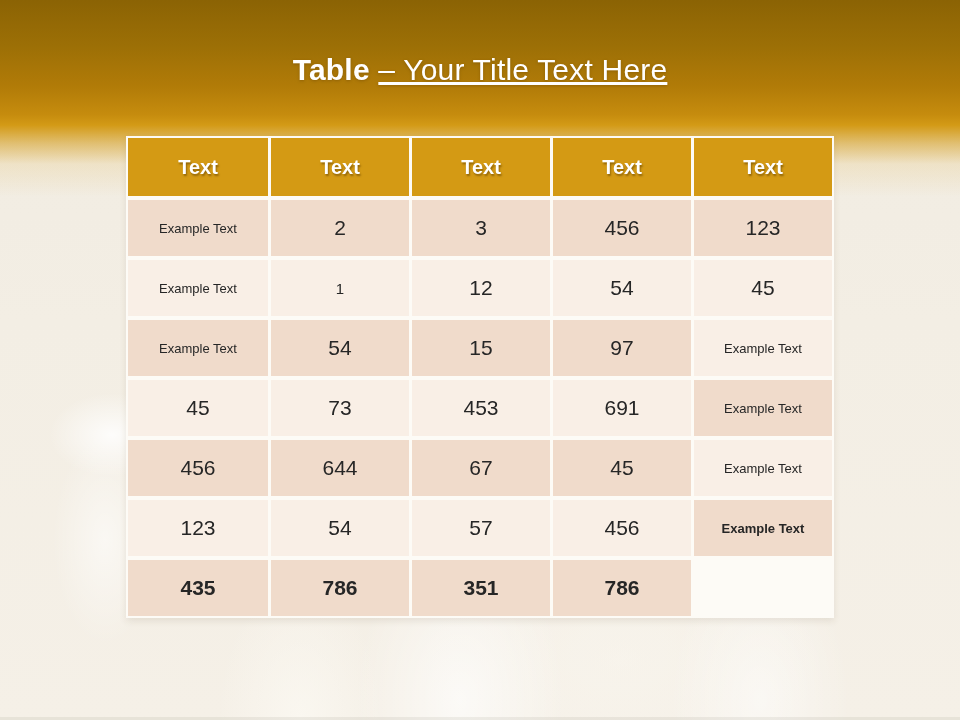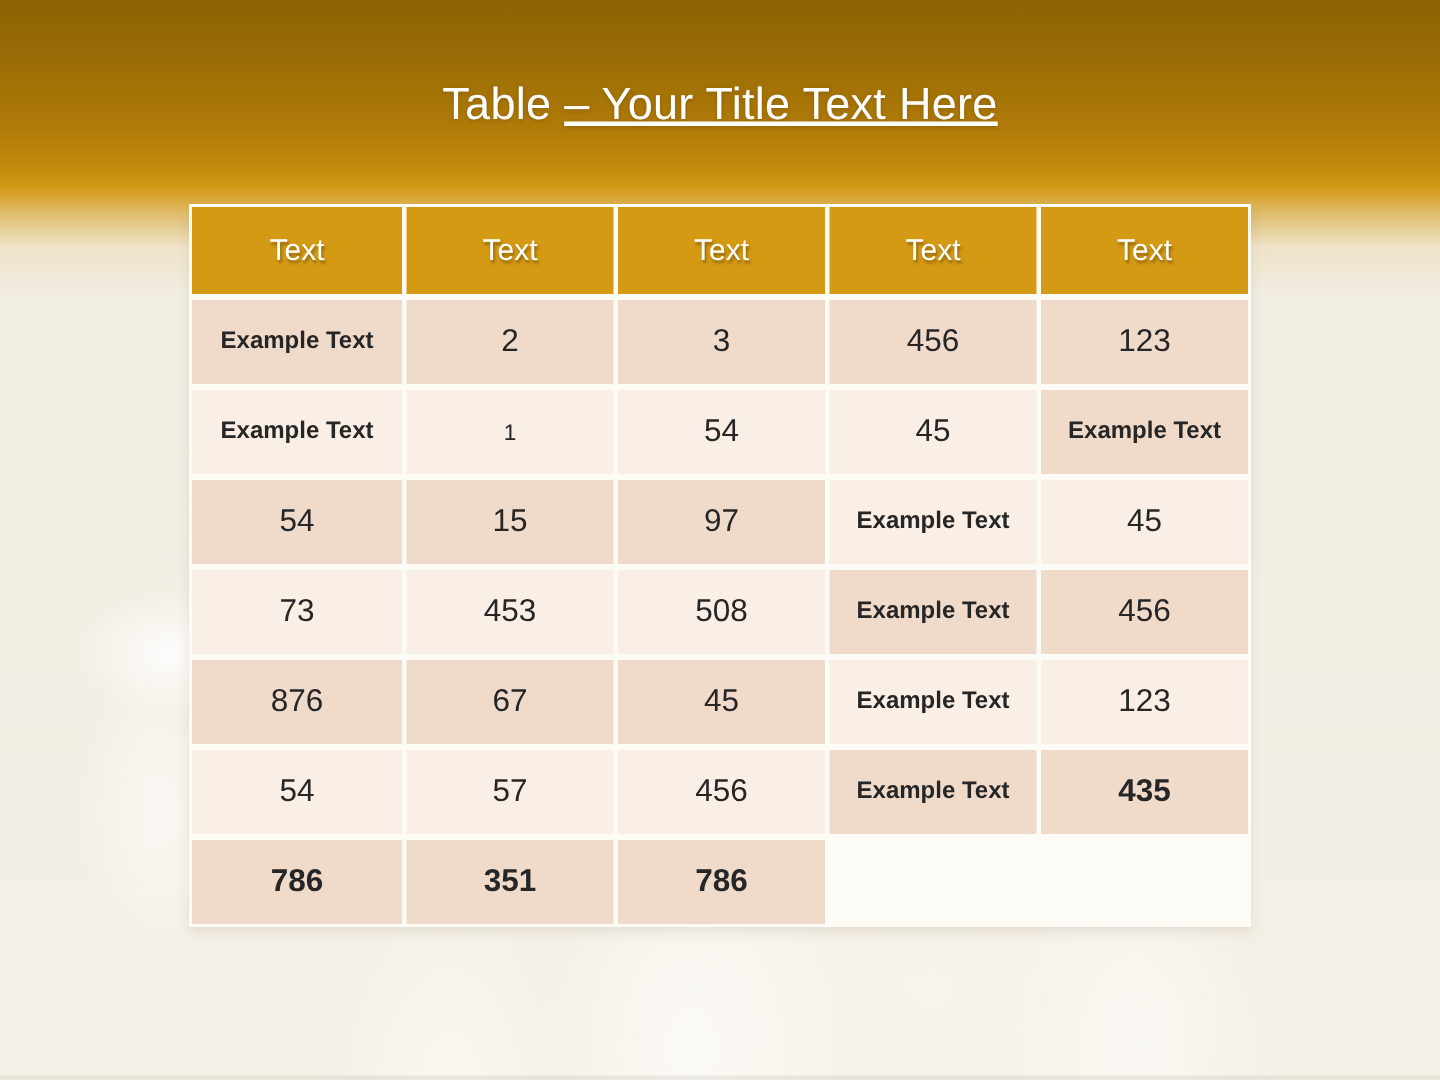--- a/index.html
+++ b/index.html
@@ -44,47 +44,47 @@
 
   .slide-title {
     position: absolute; top: 53px; left: 0; width: 960px;
     text-align: center;
     color: var(--title-color);
     font-size: 30px;
     letter-spacing: 0.2px;
     text-shadow: 0 1px 3px rgba(90,55,0,0.35);
     white-space: nowrap;
   }
-  .slide-title .t-bold { font-weight: normal; text-align: center; }
+  .slide-title .t-bold { font-weight: bold; text-align: center; }
   .slide-title .t-rest { font-weight: normal; text-decoration: underline; }
 
   
   .data-table {
     position: absolute; left: 126px; top: 136px;
     display: grid;
     grid-template-columns: 140px 138px 138px 138px 138px;
     column-gap: 3px; row-gap: 4px;
     padding: 2px;
     background: var(--grid-line);
     box-shadow: 0 3px 7px rgba(80,60,30,0.10);
   }
   .cell {
     display: flex; align-items: center; justify-content: center;
     color: var(--cell-text);
   }
   .cell.th {
     height: 58px;
     background: var(--header-fill);
     color: #FFFFFF;
-    font-weight: normal;
+    font-weight: bold;
     font-size: 20px;
     text-shadow: 1px 2px 2px rgba(108,72,2,0.65);
   }
   .cell.td { height: 56px; font-size: 21px; }
-  .cell.td.label { font-size: 16px; font-weight: bold; }
+  .cell.td.label { font-size: 13px; }
   .row-dark  { background: var(--row-dark); }
   .row-light { background: var(--row-light); }
   .cell.small { font-size: 15px; }
   .row-bold .cell, .cell.row-bold { font-weight: bold; }
 </style>
 </head>
 <body>
 
 <div class="slide-bg"></div>
 
@@ -101,34 +101,35 @@
     <div class="cell th">Text</div>
     <div class="cell th">Text</div>
     <div class="cell th">Text</div>
     <div class="cell td row-dark label">Example Text</div>
     <div class="cell td row-dark">2</div>
     <div class="cell td row-dark">3</div>
     <div class="cell td row-dark">456</div>
     <div class="cell td row-dark">123</div>
     <div class="cell td row-light label">Example Text</div>
     <div class="cell td row-light small">1</div>
+    <div class="cell td row-light">12</div>
     <div class="cell td row-light">54</div>
     <div class="cell td row-light">45</div>
     <div class="cell td row-dark label">Example Text</div>
     <div class="cell td row-dark">54</div>
     <div class="cell td row-dark">15</div>
     <div class="cell td row-dark">97</div>
     <div class="cell td row-light label">Example Text</div>
     <div class="cell td row-light">45</div>
     <div class="cell td row-light">73</div>
     <div class="cell td row-light">453</div>
-    <div class="cell td row-light">508</div>
+    <div class="cell td row-light">691</div>
     <div class="cell td row-dark label">Example Text</div>
     <div class="cell td row-dark">456</div>
-    <div class="cell td row-dark">876</div>
+    <div class="cell td row-dark">644</div>
     <div class="cell td row-dark">67</div>
     <div class="cell td row-dark">45</div>
     <div class="cell td row-light label">Example Text</div>
     <div class="cell td row-light">123</div>
     <div class="cell td row-light">54</div>
     <div class="cell td row-light">57</div>
     <div class="cell td row-light">456</div>
     <div class="cell td row-dark row-bold label">Example Text</div>
     <div class="cell td row-dark row-bold">435</div>
     <div class="cell td row-dark row-bold">786</div>

